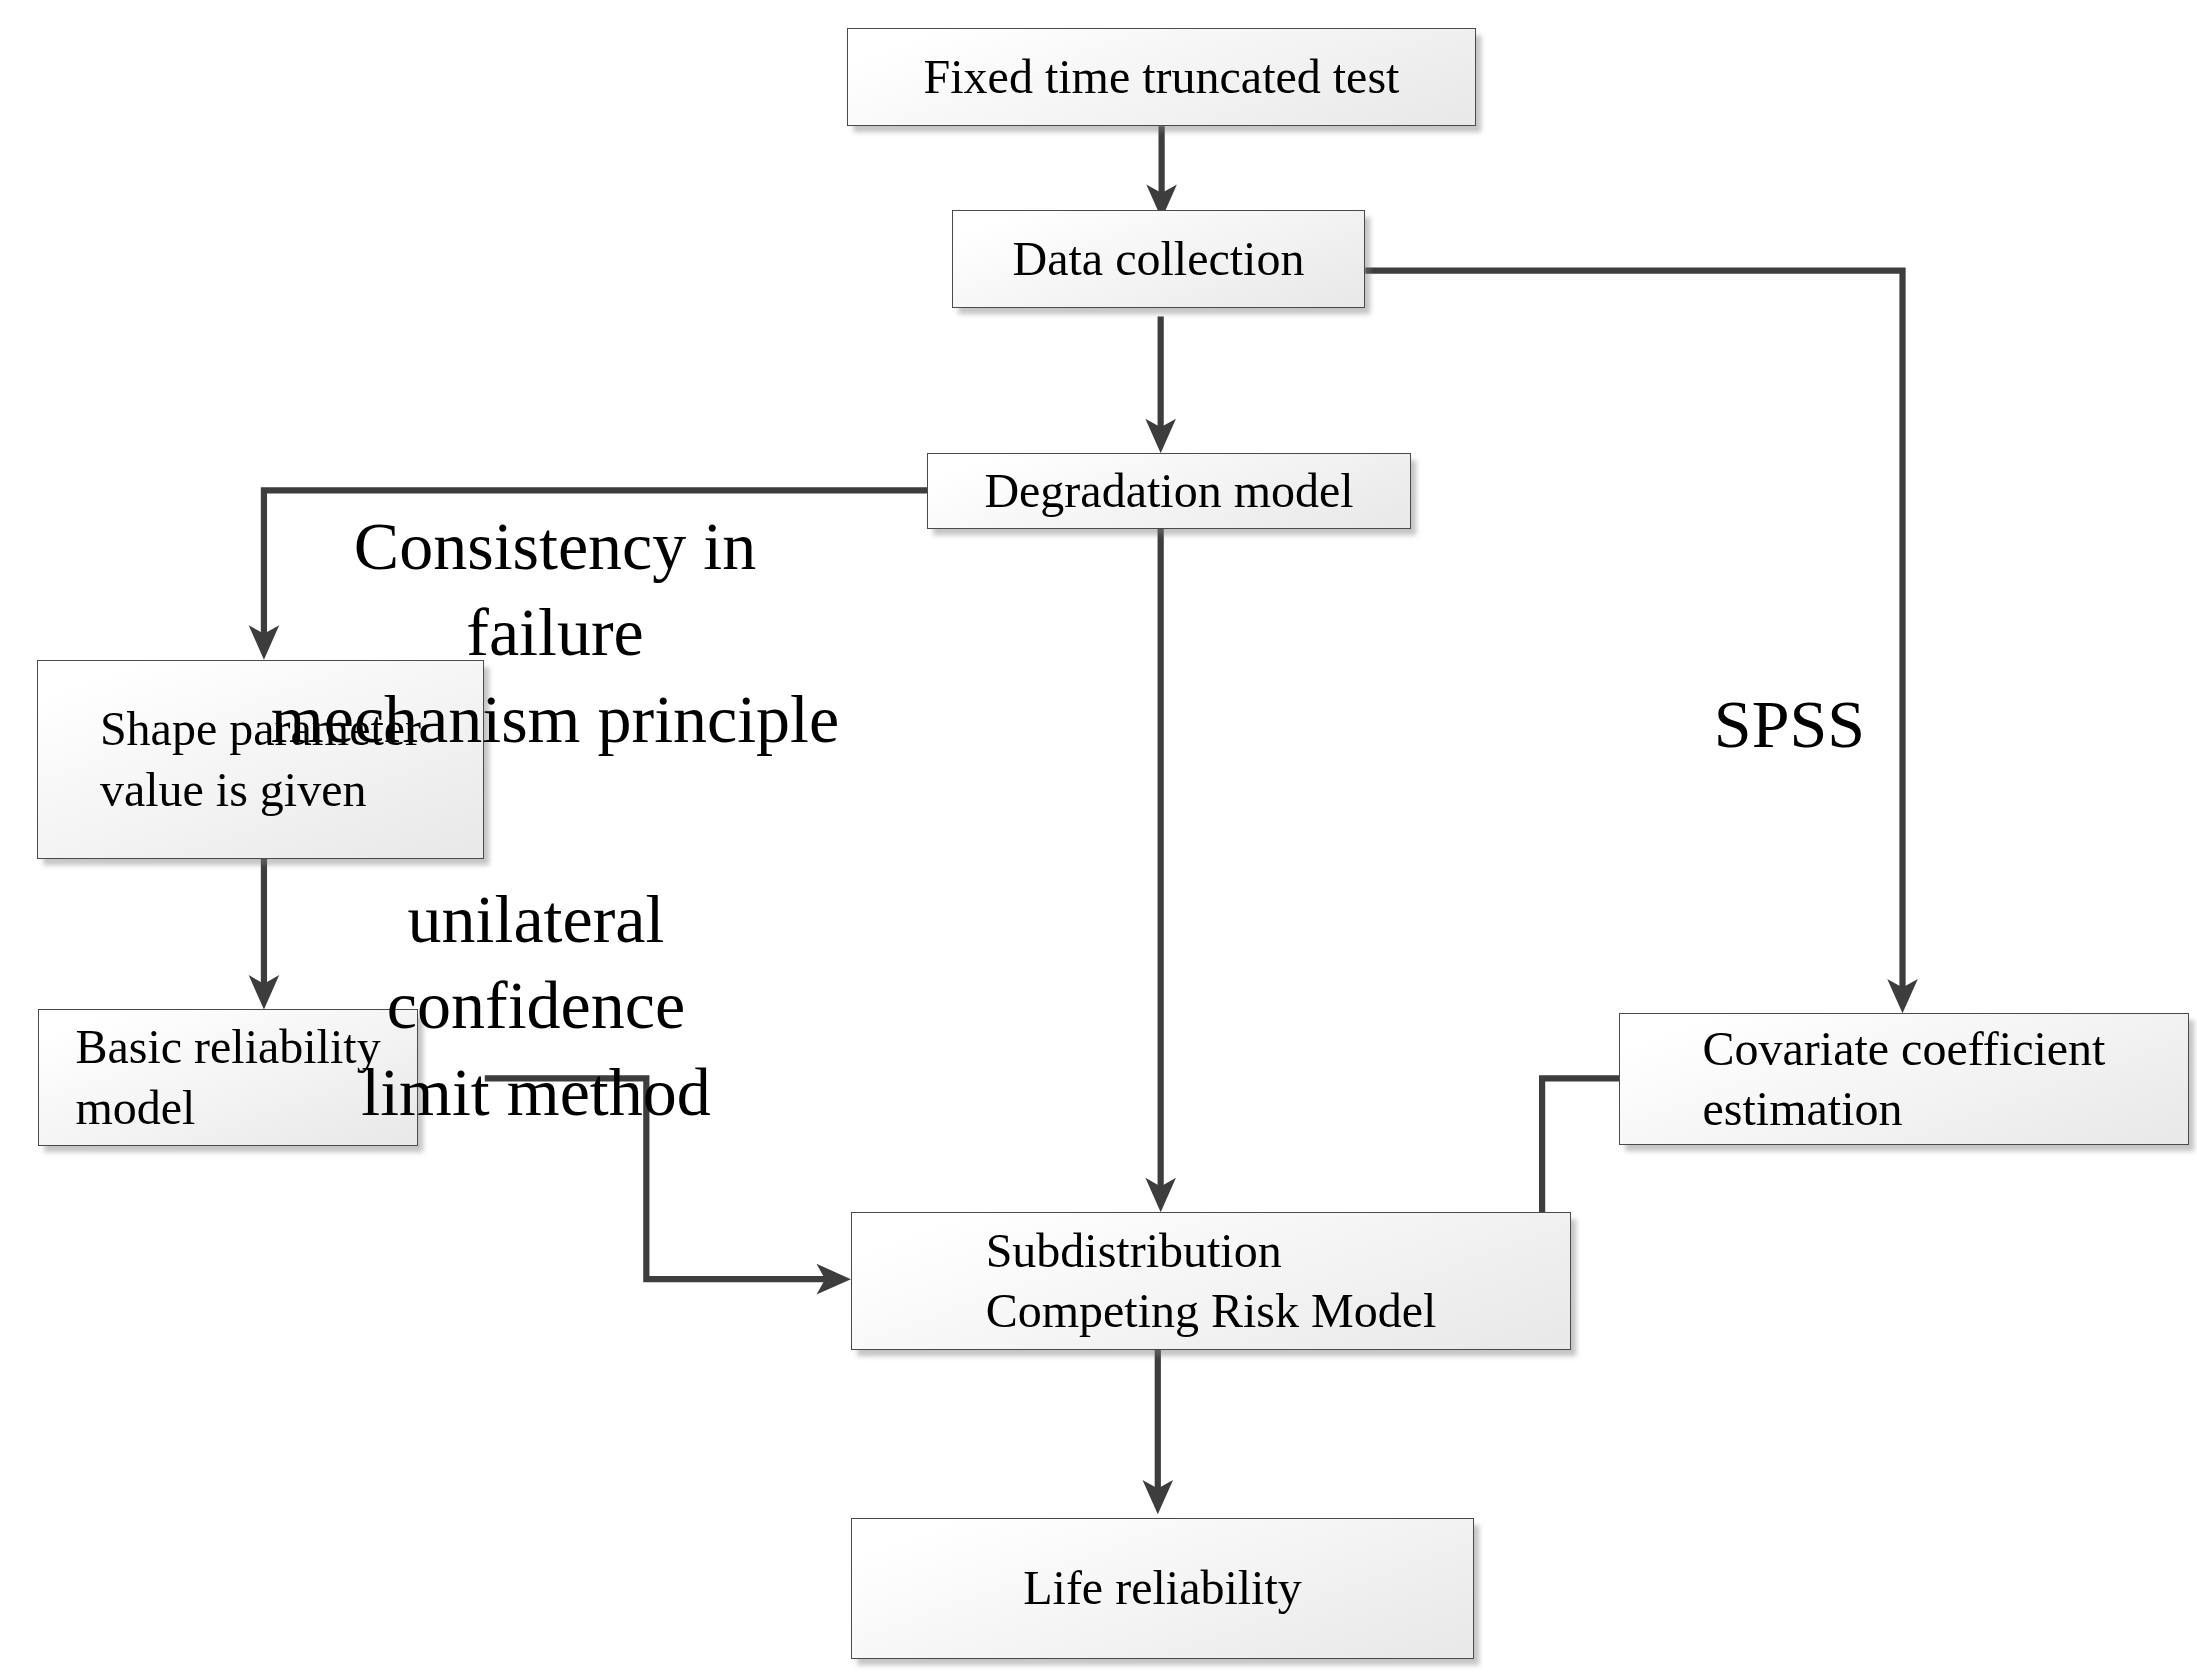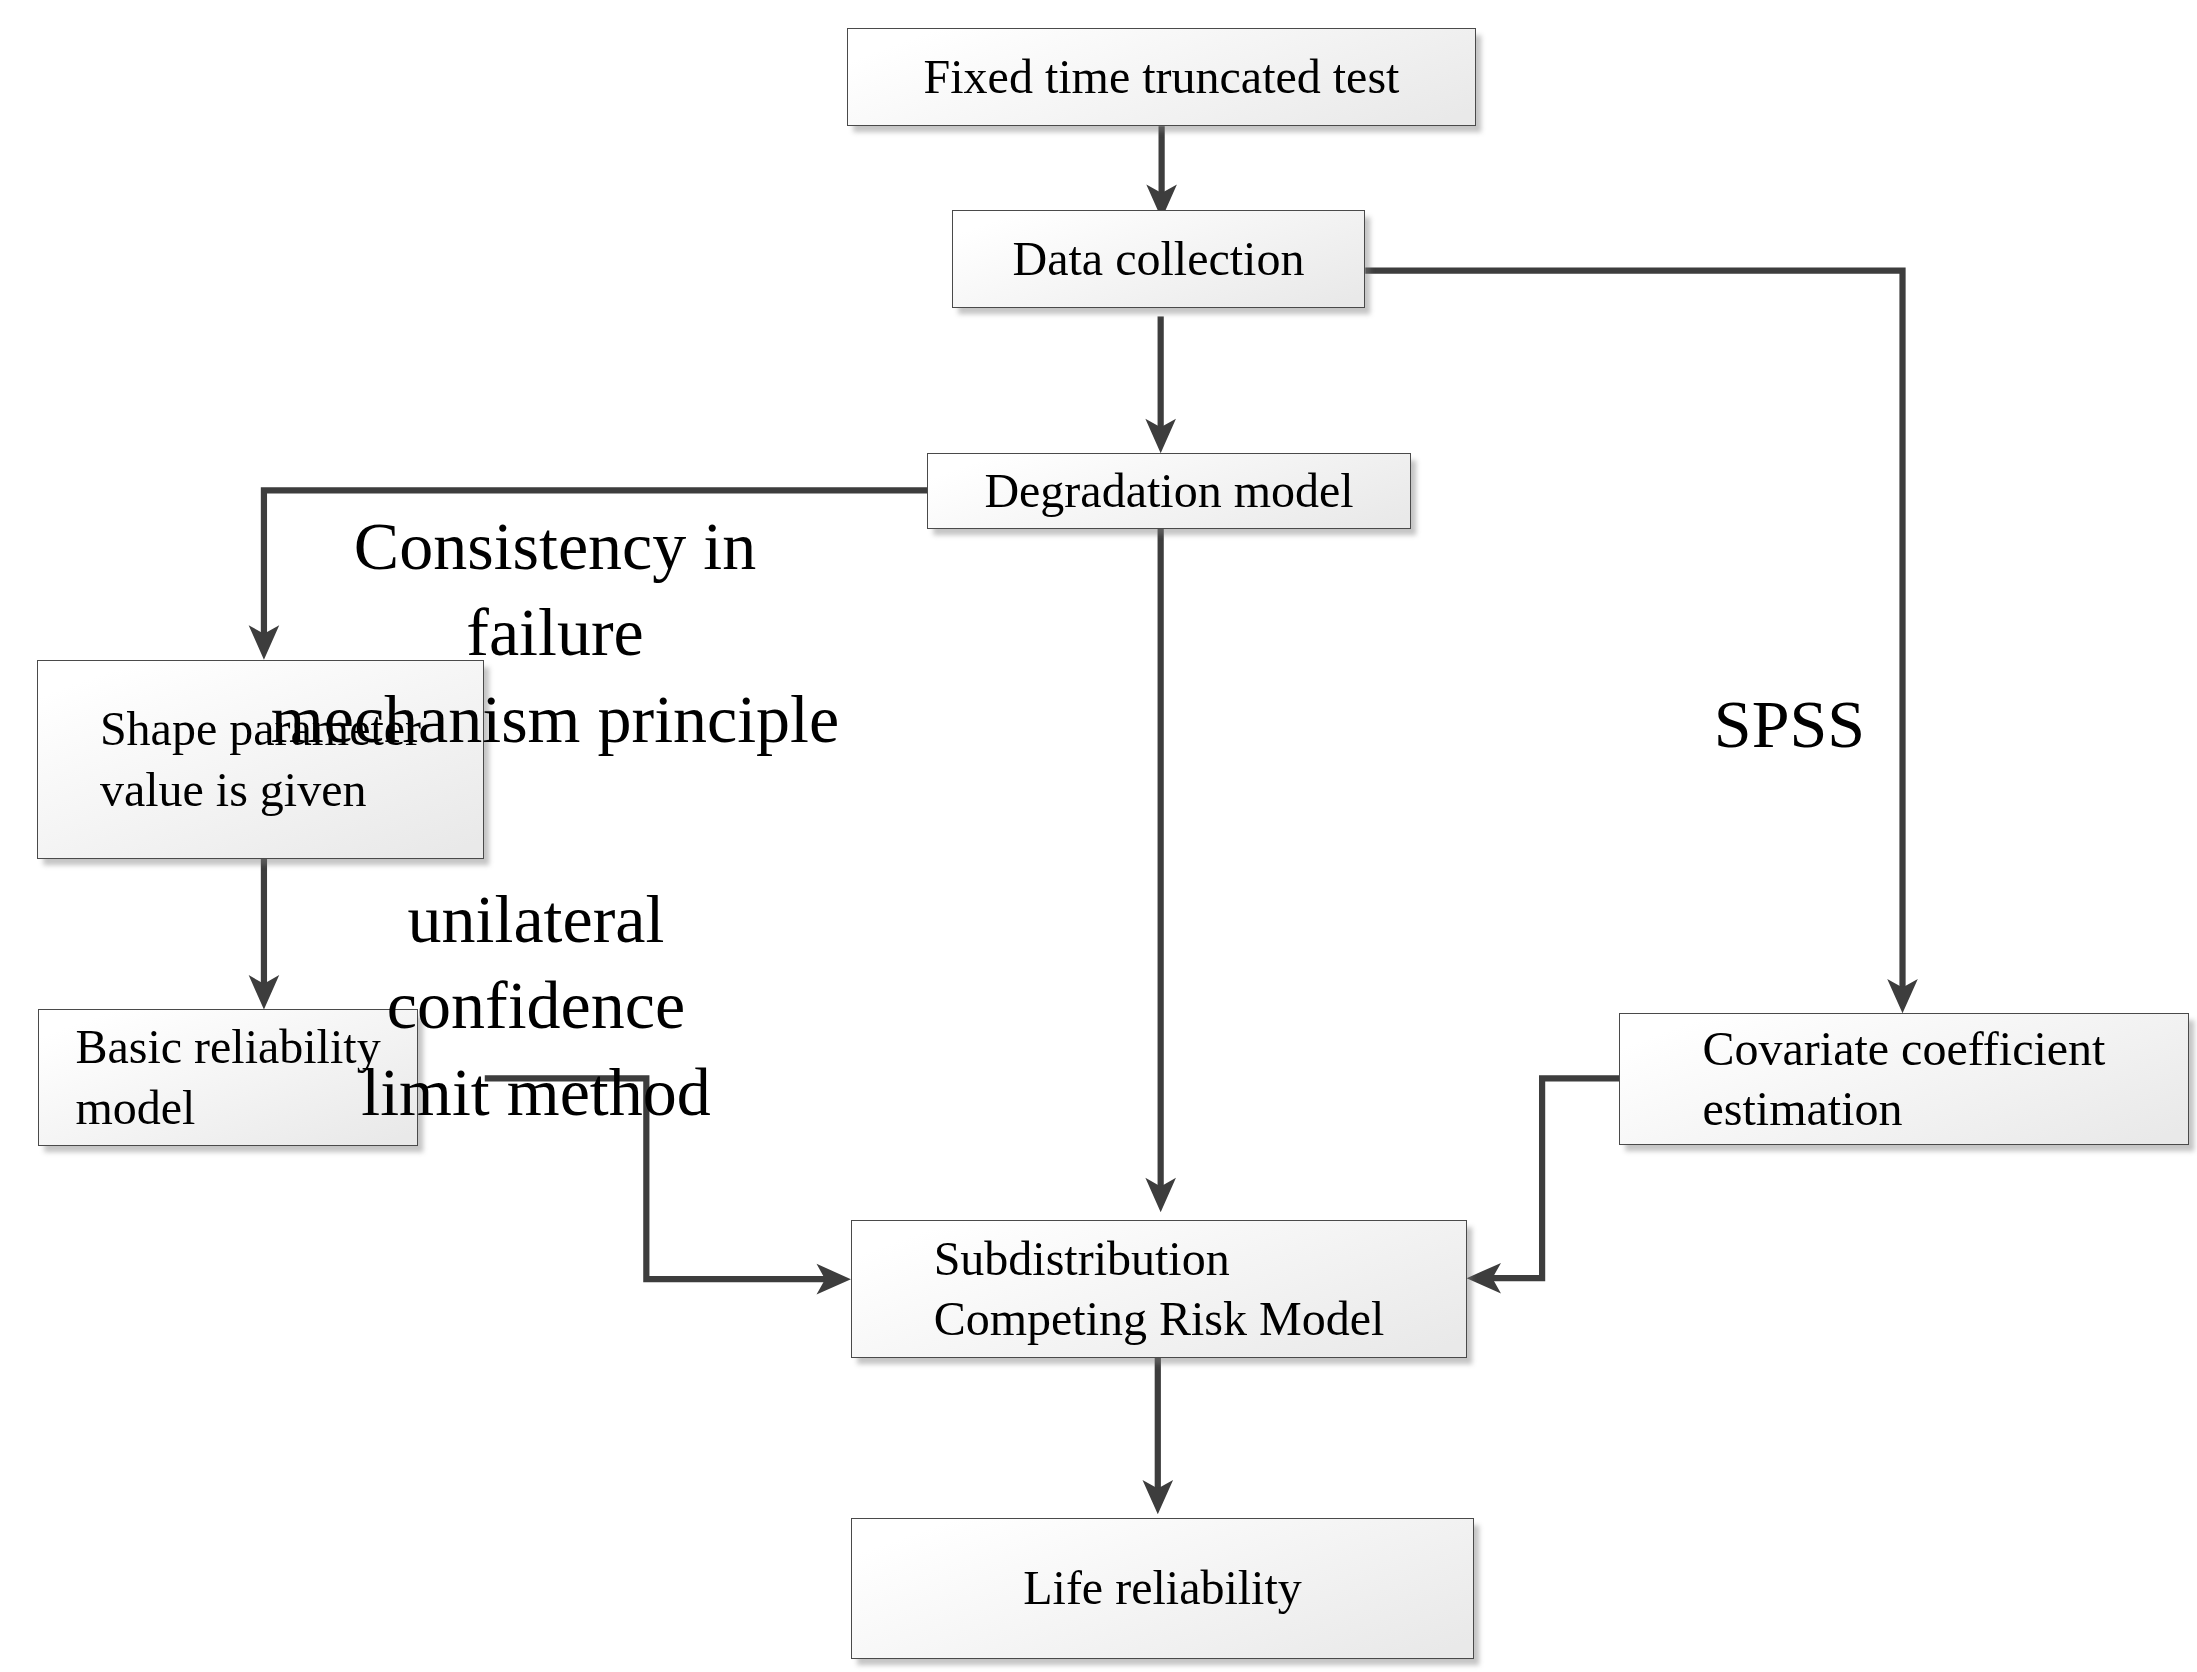--- a/index.html
+++ b/index.html
@@ -98,21 +98,21 @@
 
   <div class="node" style="left:37px; top:660px; width:447px; height:199px;">Shape parameter
 value is given</div>
 
   <div class="node" style="left:38px; top:1009px; width:380px; height:137px;">Basic reliability
 model</div>
 
   <div class="node" style="left:1619px; top:1013px; width:570px; height:132px;">Covariate coefficient
 estimation</div>
 
-  <div class="node" style="left:851px; top:1212px; width:616px; height:138px;margin-top:8px;">Subdistribution
+  <div class="node" style="left:851px; top:1212px; width:720px; height:138px;">Subdistribution
 Competing Risk Model</div>
 
   <div class="node" style="left:851px; top:1518px; width:623px; height:141px;">Life reliability</div>
 
   <div class="edge-label" style="left:268px; top:503px; width:574px;">Consistency in failure
 mechanism principle</div>
 
   <div class="edge-label" style="left:254px; top:876px; width:564px;">unilateral confidence
 limit method</div>
 

